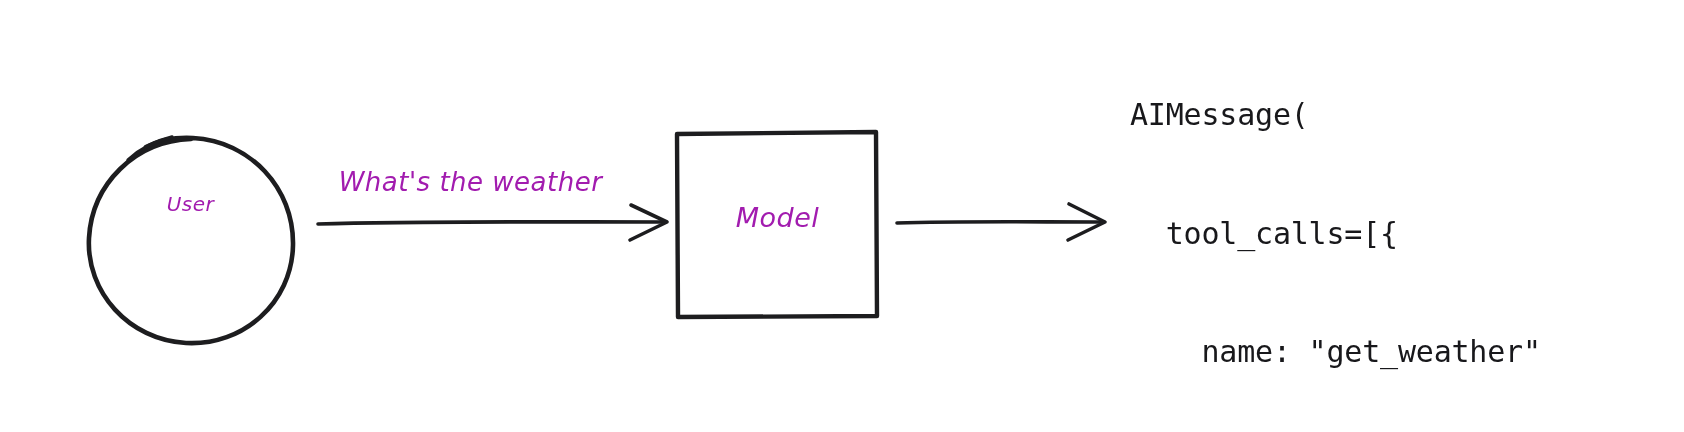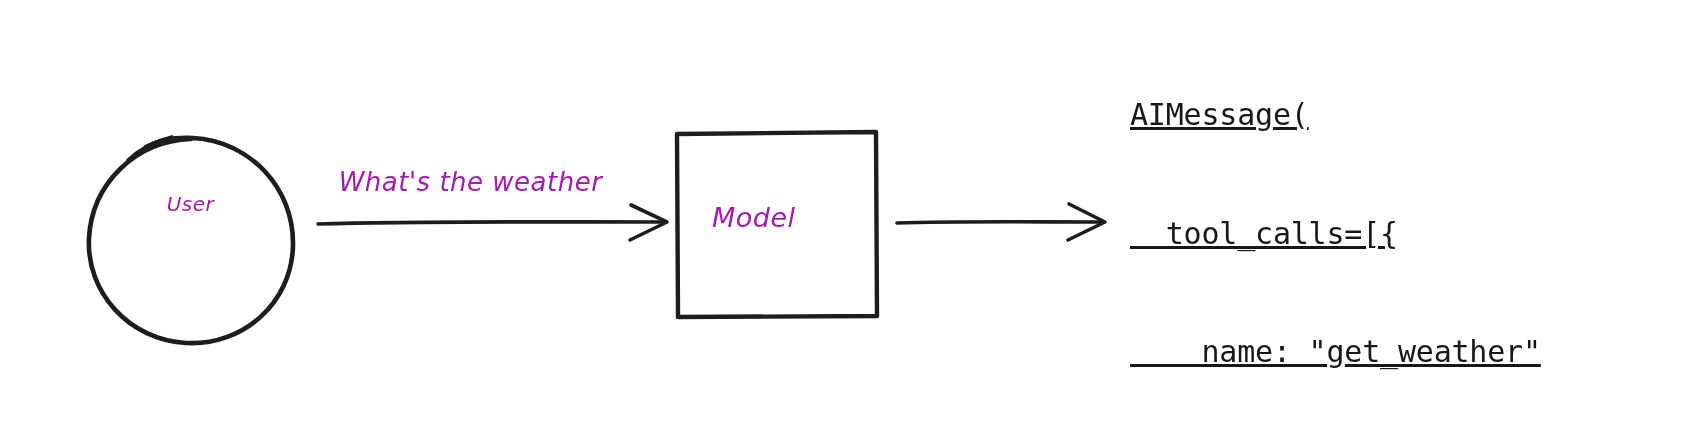--- a/index.html
+++ b/index.html
@@ -45,22 +45,22 @@
     left: 88px;
     top: 192px;
     width: 205px;
     text-align: center;
     font-size: 20px;
   }
   #model-label {
     left: 676px;
     top: 202px;
     width: 203px;
+    text-align: center;
     font-size: 27px;
-    margin-left: 36px;
   }
   #edge-label {
     left: 298px;
     top: 122px;
     width: 310px;
     text-align: center;
     font-size: 26px;
     line-height: 40px;
   }
   #edge-label .ln2 { display: block; }
@@ -71,21 +71,21 @@
     left: 1130px;
     top: 16px;
     font-family: "DejaVu Sans Mono", monospace;
     font-size: 30px;
     line-height: 39.5px;
     color: #18181b;
     white-space: pre;
     font-weight: 500;
     letter-spacing: -0.2px;
   }
-  #code-block .cl { display: block; text-decoration: underline; }
+  #code-block .cl { display: block; }
 </style>
 </head>
 <body>
 
 <div id="canvas">
 
   <svg id="sketch" viewBox="0 0 1684 432">
 
     <g>
       <path class="ink" stroke-width="4.6" d="M 191 139

